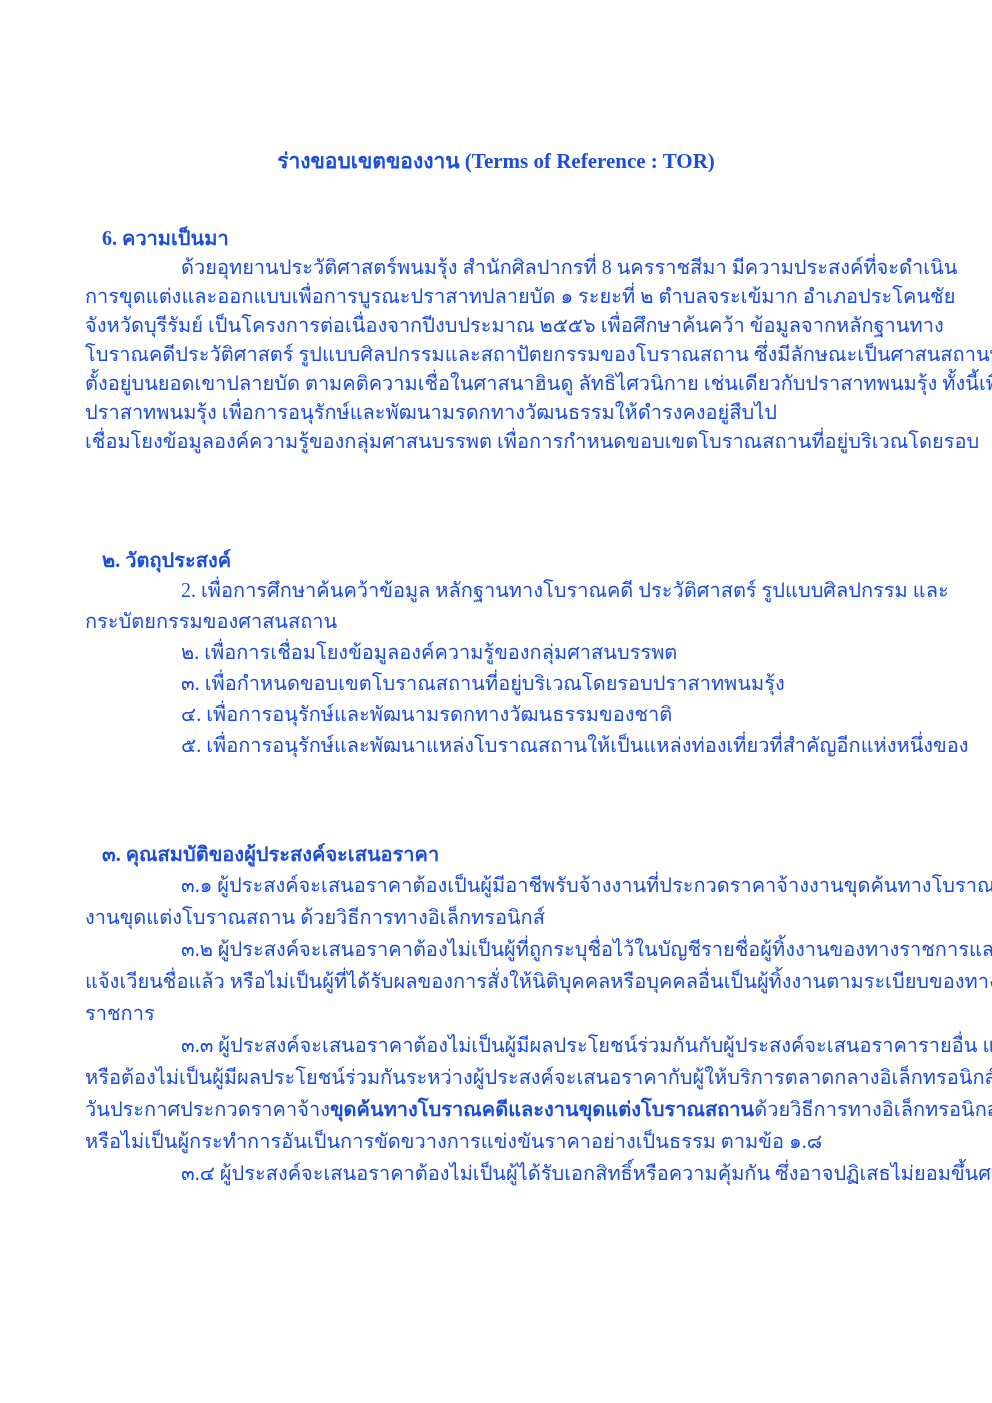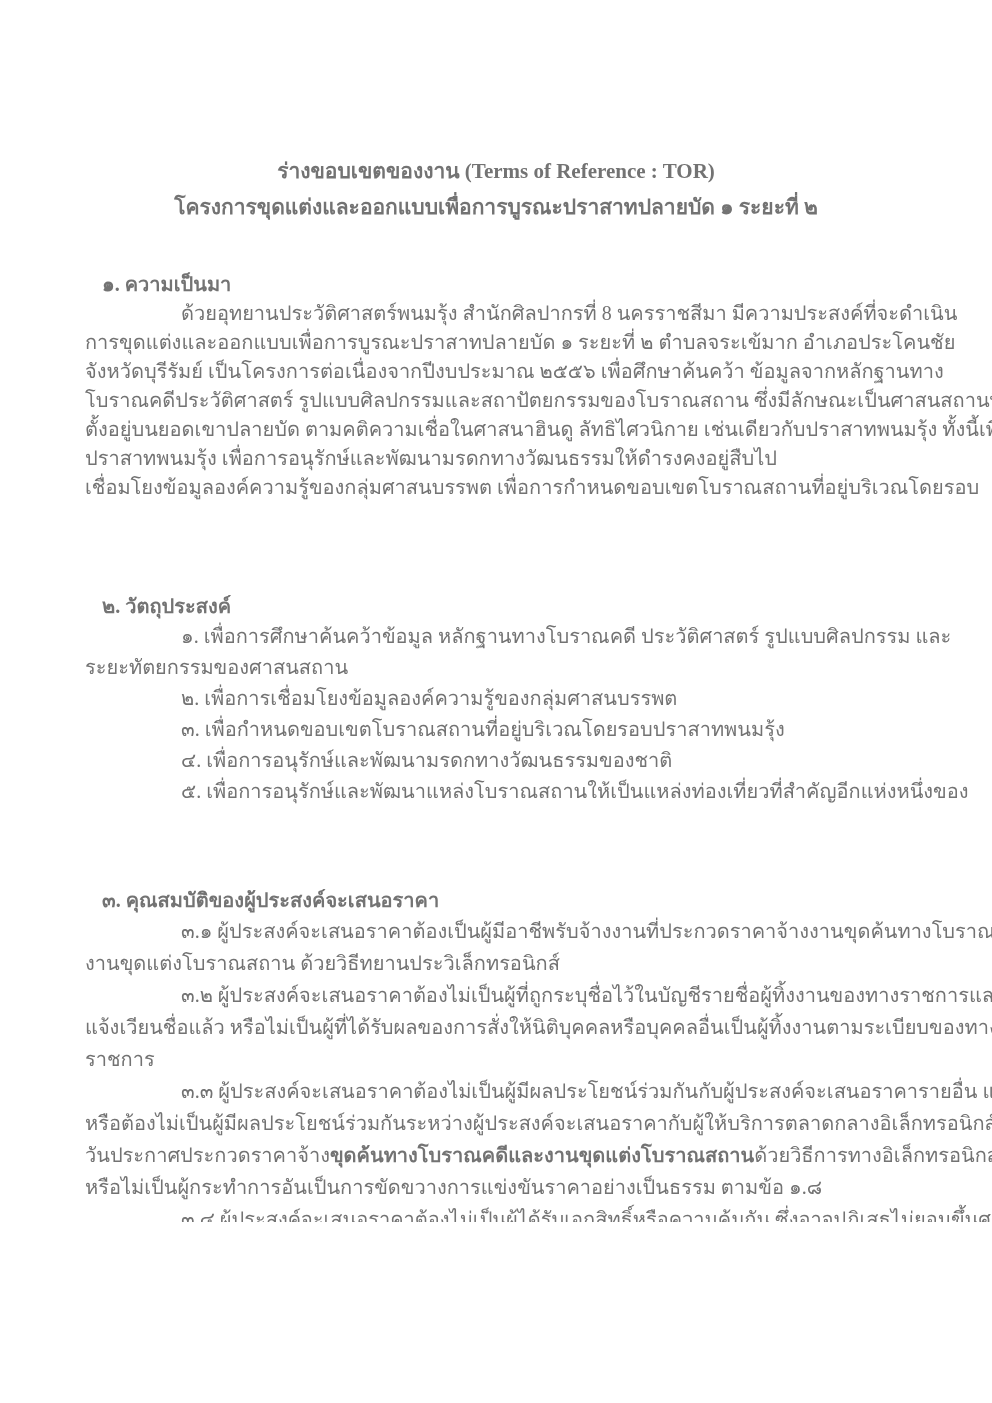--- a/index.html
+++ b/index.html
@@ -1,23 +1,23 @@
 <!DOCTYPE html>
 <html lang="th"><head>
 <meta charset="utf-8">
 <style>
   * { margin: 0; padding: 0; box-sizing: border-box; }
   html, body { background: #ffffff; }
   .page {
     position: relative;
     width: 992px;
     height: 1208px;
-    margin: 14px auto;
+    margin: 4px auto;
     background: #ffffff;
-    color: #737373;
+    color: #1d4ed8;
     font-family: "Liberation Serif", "DejaVu Serif", serif;
     font-size: 20px;
     overflow: hidden;
   }
   .content {
     padding: 139px 85px 0 85px;
   }
   .title-block {
     text-align: center;
     font-weight: bold;
@@ -40,48 +40,47 @@
   .bold { font-weight: bold; }
 </style>
 </head>
 <body>
 
 <div class="page">
   <div class="content">
 
     <div class="title-block">
       <div>ร่างขอบเขตของงาน (Terms of Reference : TOR)</div>
-      <div>โครงการขุดแต่งและออกแบบเพื่อการบูรณะปราสาทปลายบัด ๑ ระยะที่ ๒</div>
     </div>
 
     <div class="section sec1 sec2-margin">
-      <div class="section-heading">๑. ความเป็นมา</div>
+      <div class="section-heading">6. ความเป็นมา</div>
       <div class="line indent">ด้วยอุทยานประวัติศาสตร์พนมรุ้ง สำนักศิลปากรที่ 8 นครราชสีมา มีความประสงค์ที่จะดำเนิน</div>
       <div class="line">การขุดแต่งและออกแบบเพื่อการบูรณะปราสาทปลายบัด ๑ ระยะที่ ๒ ตำบลจระเข้มาก อำเภอประโคนชัย</div>
       <div class="line">จังหวัดบุรีรัมย์ เป็นโครงการต่อเนื่องจากปีงบประมาณ ๒๕๕๖ เพื่อศึกษาค้นคว้า ข้อมูลจากหลักฐานทาง</div>
       <div class="line">โบราณคดีประวัติศาสตร์ รูปแบบศิลปกรรมและสถาปัตยกรรมของโบราณสถาน ซึ่งมีลักษณะเป็นศาสนสถานที่</div>
       <div class="line">ตั้งอยู่บนยอดเขาปลายบัด ตามคติความเชื่อในศาสนาฮินดู ลัทธิไศวนิกาย เช่นเดียวกับปราสาทพนมรุ้ง ทั้งนี้เพื่อ</div>
       <div class="line">ปราสาทพนมรุ้ง เพื่อการอนุรักษ์และพัฒนามรดกทางวัฒนธรรมให้ดำรงคงอยู่สืบไป</div>
       <div class="line">เชื่อมโยงข้อมูลองค์ความรู้ของกลุ่มศาสนบรรพต เพื่อการกำหนดขอบเขตโบราณสถานที่อยู่บริเวณโดยรอบ</div>
     </div>
 
     <div class="section sec2">
       <div class="section-heading">๒. วัตถุประสงค์</div>
-      <div class="line indent">๑. เพื่อการศึกษาค้นคว้าข้อมูล หลักฐานทางโบราณคดี ประวัติศาสตร์ รูปแบบศิลปกรรม และ</div>
-      <div class="line">ระยะทัตยกรรมของศาสนสถาน</div>
+      <div class="line indent">2. เพื่อการศึกษาค้นคว้าข้อมูล หลักฐานทางโบราณคดี ประวัติศาสตร์ รูปแบบศิลปกรรม และ</div>
+      <div class="line">กระบัตยกรรมของศาสนสถาน</div>
       <div class="line indent">๒. เพื่อการเชื่อมโยงข้อมูลองค์ความรู้ของกลุ่มศาสนบรรพต</div>
       <div class="line indent">๓. เพื่อกำหนดขอบเขตโบราณสถานที่อยู่บริเวณโดยรอบปราสาทพนมรุ้ง</div>
       <div class="line indent">๔. เพื่อการอนุรักษ์และพัฒนามรดกทางวัฒนธรรมของชาติ</div>
       <div class="line indent">๕. เพื่อการอนุรักษ์และพัฒนาแหล่งโบราณสถานให้เป็นแหล่งท่องเที่ยวที่สำคัญอีกแห่งหนึ่งของ</div>
     </div>
 
     <div class="section sec3">
       <div class="section-heading">๓. คุณสมบัติของผู้ประสงค์จะเสนอราคา</div>
       <div class="line indent">๓.๑ ผู้ประสงค์จะเสนอราคาต้องเป็นผู้มีอาชีพรับจ้างงานที่ประกวดราคาจ้างงานขุดค้นทางโบราณคดีและ</div>
-      <div class="line">งานขุดแต่งโบราณสถาน ด้วยวิธีทยานประวิเล็กทรอนิกส์</div>
+      <div class="line">งานขุดแต่งโบราณสถาน ด้วยวิธีการทางอิเล็กทรอนิกส์</div>
       <div class="line indent">๓.๒ ผู้ประสงค์จะเสนอราคาต้องไม่เป็นผู้ที่ถูกระบุชื่อไว้ในบัญชีรายชื่อผู้ทิ้งงานของทางราชการและได้</div>
       <div class="line">แจ้งเวียนชื่อแล้ว หรือไม่เป็นผู้ที่ได้รับผลของการสั่งให้นิติบุคคลหรือบุคคลอื่นเป็นผู้ทิ้งงานตามระเบียบของทาง</div>
       <div class="line">ราชการ</div>
       <div class="line indent">๓.๓ ผู้ประสงค์จะเสนอราคาต้องไม่เป็นผู้มีผลประโยชน์ร่วมกันกับผู้ประสงค์จะเสนอราคารายอื่น และ/</div>
       <div class="line">หรือต้องไม่เป็นผู้มีผลประโยชน์ร่วมกันระหว่างผู้ประสงค์จะเสนอราคากับผู้ให้บริการตลาดกลางอิเล็กทรอนิกส์ ณ</div>
       <div class="line"><span>วันประกาศประกวดราคาจ้าง</span><span class="bold">ขุดค้นทางโบราณคดีและงานขุดแต่งโบราณสถาน</span><span>ด้วยวิธีการทางอิเล็กทรอนิกส์</span></div>
       <div class="line">หรือไม่เป็นผู้กระทำการอันเป็นการขัดขวางการแข่งขันราคาอย่างเป็นธรรม ตามข้อ ๑.๘</div>
       <div class="line indent">๓.๔ ผู้ประสงค์จะเสนอราคาต้องไม่เป็นผู้ได้รับเอกสิทธิ์หรือความคุ้มกัน ซึ่งอาจปฏิเสธไม่ยอมขึ้นศาล</div>
     </div>
 

